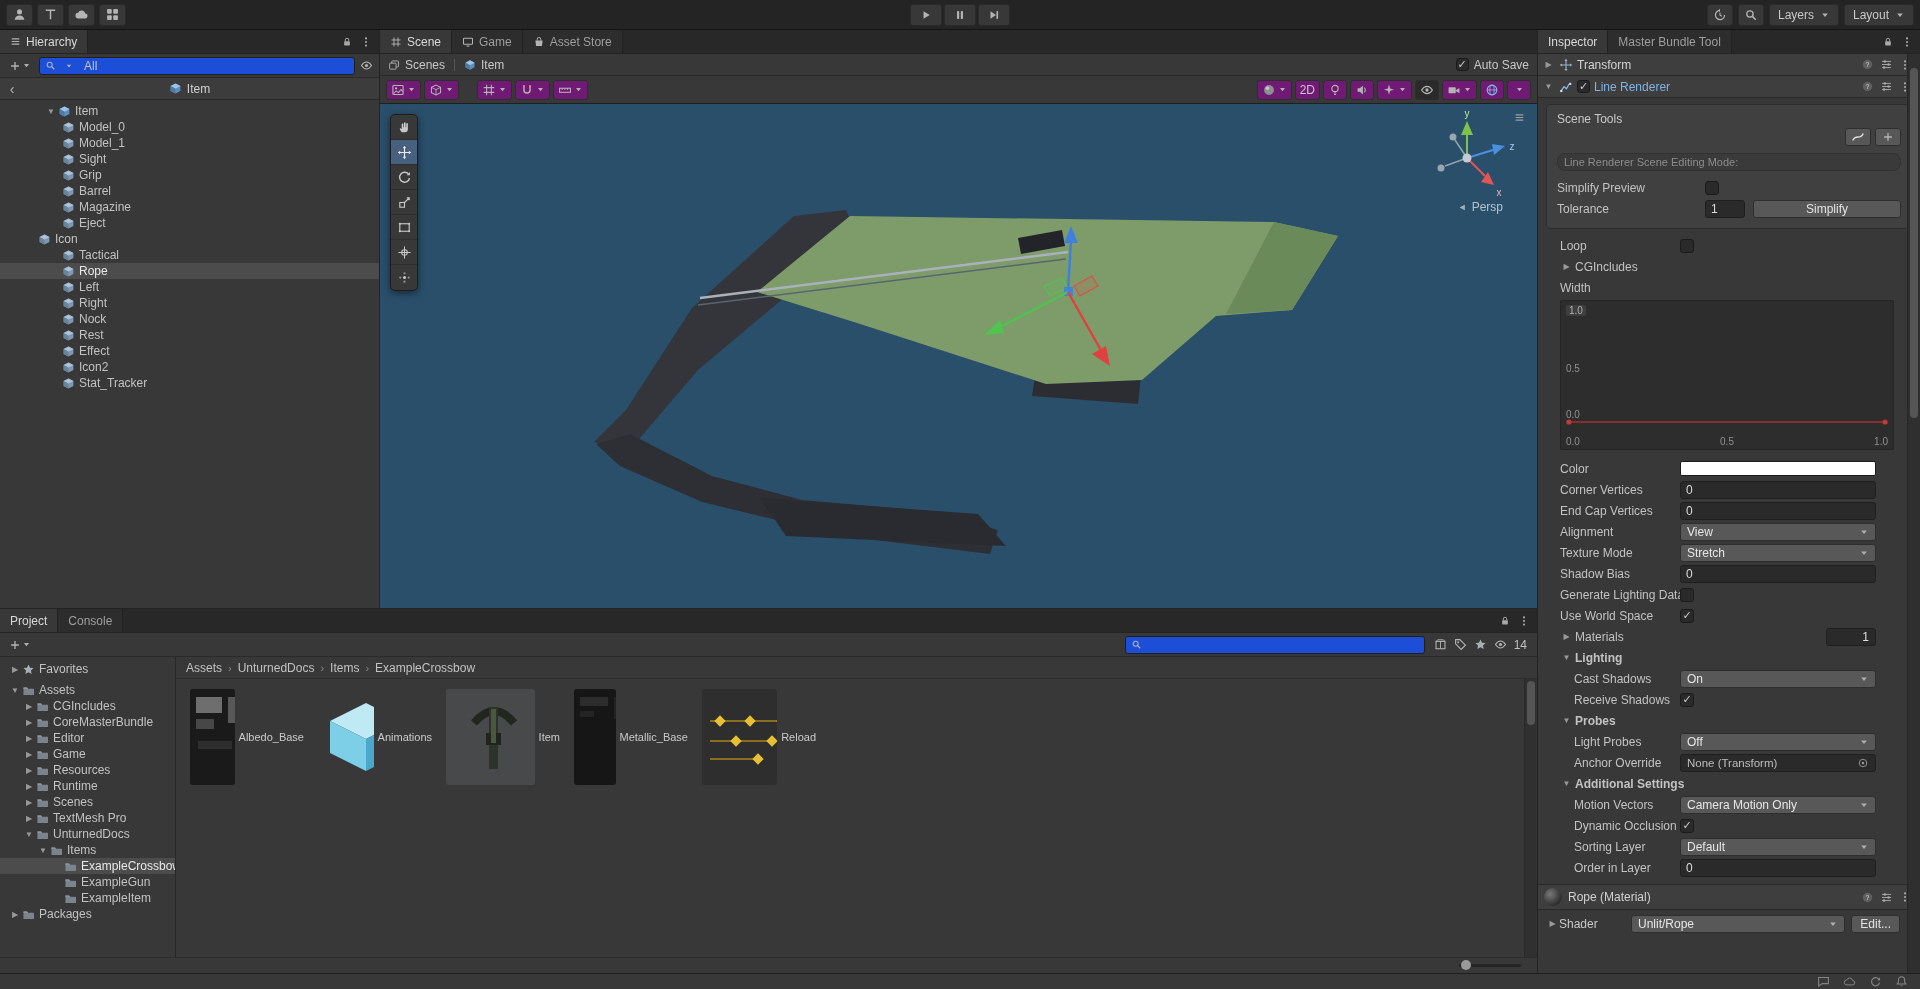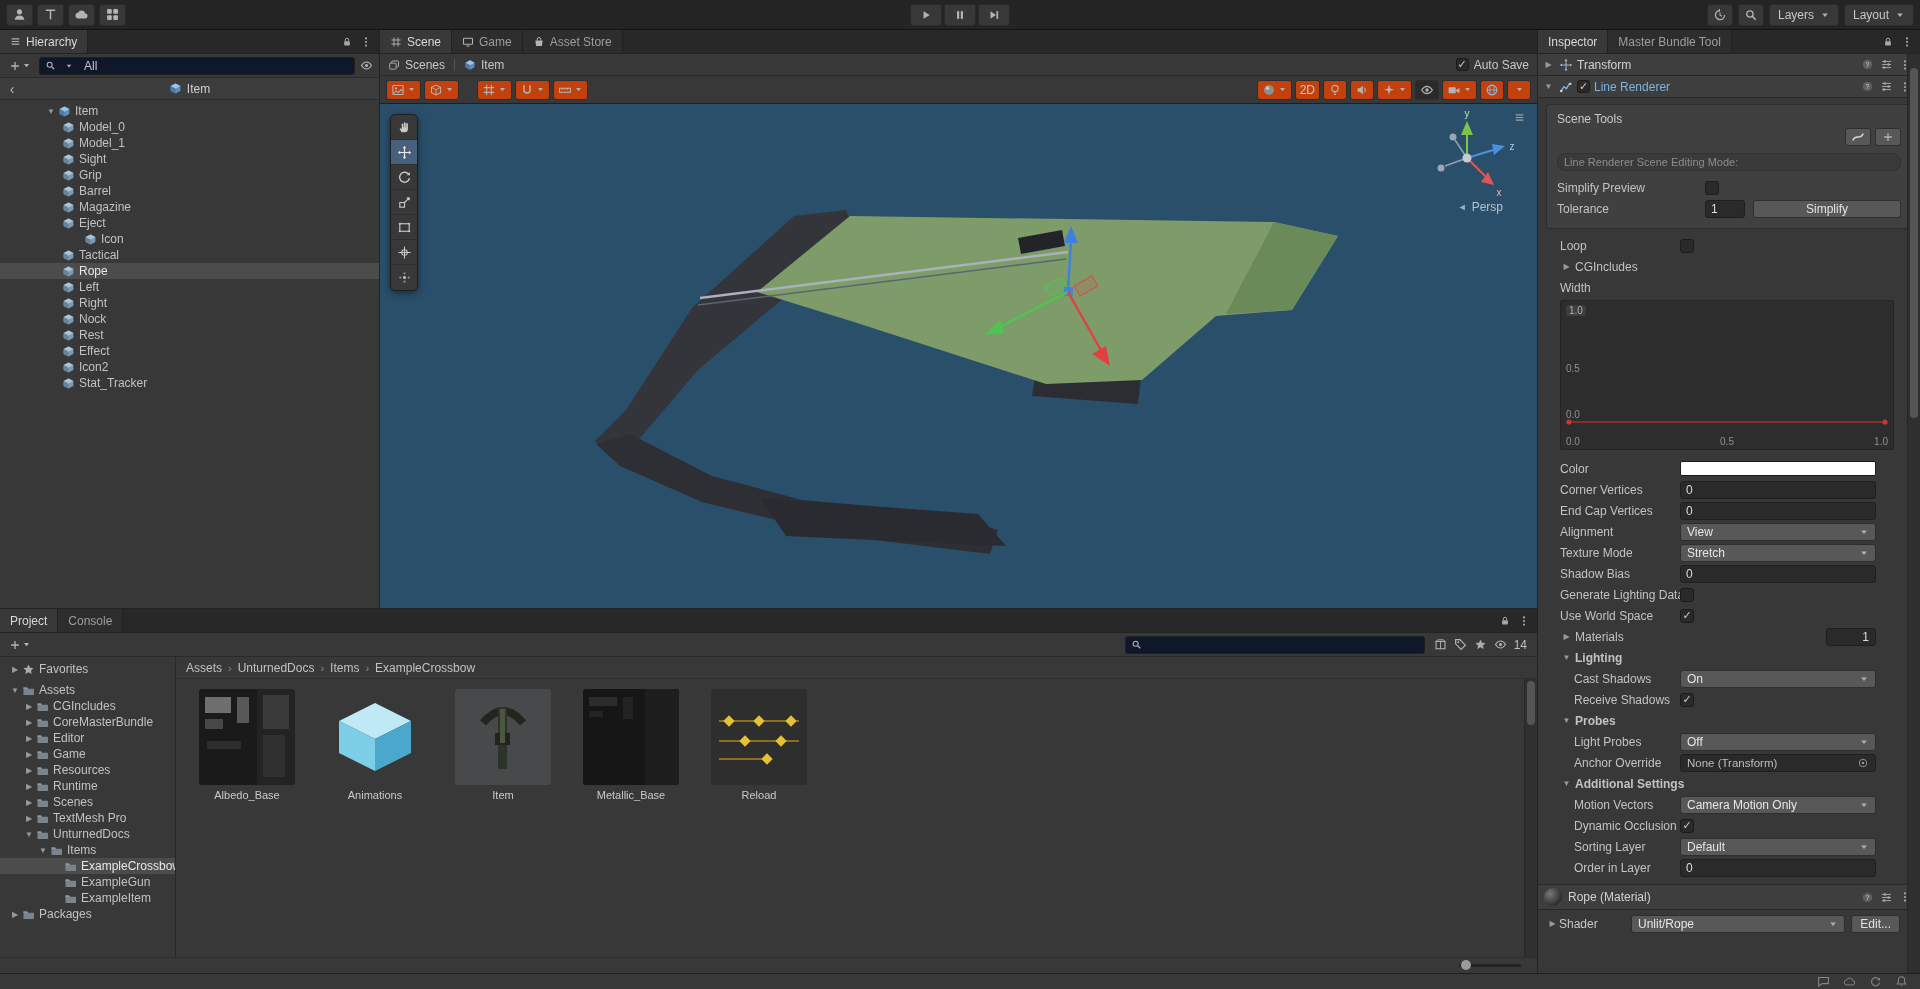--- a/index.html
+++ b/index.html
@@ -28,59 +28,59 @@
   .inspector{width:383px;border-left:1px solid #232323;position:relative;flex-shrink:0}
 
   
   .tabbar{height:24px;background:#282828;display:flex;align-items:stretch;border-bottom:1px solid #232323;flex-shrink:0}
   .tab{display:flex;align-items:center;gap:5px;padding:0 10px;background:#2d2d2d;color:#9e9e9e;border-right:1px solid #212121;white-space:nowrap}
   .tab.active{background:#383838;color:#d8d8d8}
   .tabbar-spacer{flex:1}
   .tabbar-icons{display:flex;align-items:center;gap:7px;padding-right:7px}
   .ptoolbar{height:24px;background:#383838;border-bottom:1px solid #2a2a2a;display:flex;align-items:center;padding:0 6px;gap:5px;flex-shrink:0}
   .plusbtn{display:flex;align-items:center;gap:1px;padding:0 3px;height:20px}
-  .searchbox{flex:1;height:18px;background:#0f172a;border:1px solid #1f1f1f;border-radius:3px;display:flex;align-items:center;padding:0 5px;gap:9px;color:#c4c4c4}
+  .searchbox{flex:1;height:18px;background:#1d4ed8;border:1px solid #1f1f1f;border-radius:3px;display:flex;align-items:center;padding:0 5px;gap:9px;color:#c4c4c4}
   .search-val{margin-left:2px}
 
   
   .hcrumb{height:22px;background:#3c3c3c;border-bottom:1px solid #2a2a2a;display:flex;align-items:center;flex-shrink:0}
   .hcrumb .back{width:24px;display:flex;justify-content:center;color:#b8b8b8;font-size:14px}
   .crumb-center{flex:1;display:flex;justify-content:center;align-items:center;gap:5px;color:#d0d0d0}
   .right-pad{width:24px}
   .tree{flex:1;overflow:hidden;padding-top:3px}
   .tree-row{height:16px;display:flex;align-items:center;color:#c2c2c2;white-space:nowrap}
   .tree-row.selected{background:#4c4c4c;color:#e8e8e8}
   .tw{width:14px;font-size:8px;color:#999;text-align:center;flex-shrink:0}
   .tlabel{margin-left:4px}
 
   
   .scene-sub{height:22px;background:#383838;border-bottom:1px solid #2a2a2a;display:flex;align-items:center;padding:0 8px;gap:5px;flex-shrink:0}
   .vsep{width:1px;height:12px;background:#555;margin:0 4px}
   .scene-toolbar{height:28px;background:#383838;border-bottom:1px solid #1f1f1f;display:flex;align-items:center;padding:0 6px;gap:3px;flex-shrink:0}
-  .st-btn{height:20px;min-width:24px;background:#c2410c;border:1px solid #2d2d2d;border-radius:3px;display:flex;align-items:center;justify-content:center;gap:2px;padding:0 4px;color:#c8c8c8}
+  .st-btn{height:20px;min-width:24px;background:#701a75;border:1px solid #2d2d2d;border-radius:3px;display:flex;align-items:center;justify-content:center;gap:2px;padding:0 4px;color:#c8c8c8}
   .st-btn.pressed{background:#2a2a2a}
   .viewport{flex:1;position:relative;min-height:0;background:#2a4f6b;overflow:hidden}
   .scene-svg{position:absolute;inset:0;width:100%;height:100%}
   .palette{position:absolute;left:10px;top:10px;width:28px;background:#383838;border:1px solid #1e1e1e;border-radius:5px;box-shadow:0 2px 7px rgba(0,0,0,.5);overflow:hidden}
   .pal-btn{height:25px;display:flex;align-items:center;justify-content:center;border-bottom:1px solid #2e2e2e}
   .pal-btn:last-child{border-bottom:none}
   .pal-btn.active{background:#46607e}
   .axis-gizmo{position:absolute;right:18px;top:4px}
   .persp-label{position:absolute;right:34px;top:96px;color:#b5c2cb;display:flex;gap:5px;align-items:center}
   .persp-label .tri{font-size:9px;color:#9fb0ba}
   .vp-burger{position:absolute;right:12px;top:8px;opacity:.85}
 
   
   .proj-body{flex:1;display:flex;min-height:0}
   .proj-tree{width:176px;border-right:1px solid #282828;padding-top:4px;overflow:hidden;flex-shrink:0}
   .proj-main{flex:1;display:flex;flex-direction:column;min-width:0;position:relative}
   .crumbbar{height:22px;background:#383838;border-bottom:1px solid #2e2e2e;display:flex;align-items:center;padding:0 10px;gap:6px;color:#c2c2c2;flex-shrink:0}
   .crumb-sep{color:#8a8a8a;font-size:11px}
   .asset-grid{flex:1;display:flex;gap:14px;padding:10px 14px;overflow:hidden;align-items:flex-start}
-  .asset-cell{width:114px;display:flex;flex-direction:column;align-items:center;gap:4px}
+  .asset-cell{width:114px;display:flex;flex-direction:row;align-items:center;gap:4px}
   .thumb{width:96px;height:96px;border-radius:3px;overflow:hidden}
   .asset-label{font-size:11px;color:#cacaca;white-space:nowrap}
   .proj-bottom{height:16px;background:#383838;border-top:1px solid #2e2e2e;display:flex;align-items:center;justify-content:flex-end;padding:0 16px;flex-shrink:0}
   .zoom-slider{width:62px;height:3px;background:#242424;border-radius:2px;position:relative}
   .zoom-knob{position:absolute;left:2px;top:-4px;width:10px;height:10px;border-radius:50%;background:#9a9a9a}
   .vscroll{position:absolute;right:0;top:22px;bottom:0;width:13px;background:#303030;border-left:1px solid #282828}
   .vthumb{position:absolute;left:2px;right:2px;border-radius:5px;background:#555}
   .proj-icons{display:flex;align-items:center;gap:7px;padding:0 4px;color:#c0c0c0}
 
   
@@ -348,21 +348,21 @@
                 <span class="tlabel">Magazine</span>
               </div>
               <div class="tree-row" style="padding-left:62px">
                 <svg class="ic" width="13" height="13" viewBox="0 0 16 16">
                   <path d="M8 1.8L14 5v6L8 14.2 2 11V5z" fill="#7f99ae"></path>
                   <path d="M8 1.8L14 5 8 8.2 2 5z" fill="#a9c2d6"></path>
                   <path d="M8 8.2v6L2 11V5z" fill="#69839a"></path>
                 </svg>
                 <span class="tlabel">Eject</span>
               </div>
-              <div class="tree-row" style="padding-left:84px">
+              <div class="tree-row" style="padding-left:38px">
                 <svg class="ic" width="13" height="13" viewBox="0 0 16 16">
                   <path d="M8 1.8L14 5v6L8 14.2 2 11V5z" fill="#7f99ae"></path>
                   <path d="M8 1.8L14 5 8 8.2 2 5z" fill="#a9c2d6"></path>
                   <path d="M8 8.2v6L2 11V5z" fill="#69839a"></path>
                 </svg>
                 <span class="tlabel">Icon</span>
               </div>
               <div class="tree-row" style="padding-left:62px">
                 <svg class="ic" width="13" height="13" viewBox="0 0 16 16">
                   <path d="M8 1.8L14 5v6L8 14.2 2 11V5z" fill="#7f99ae"></path>

